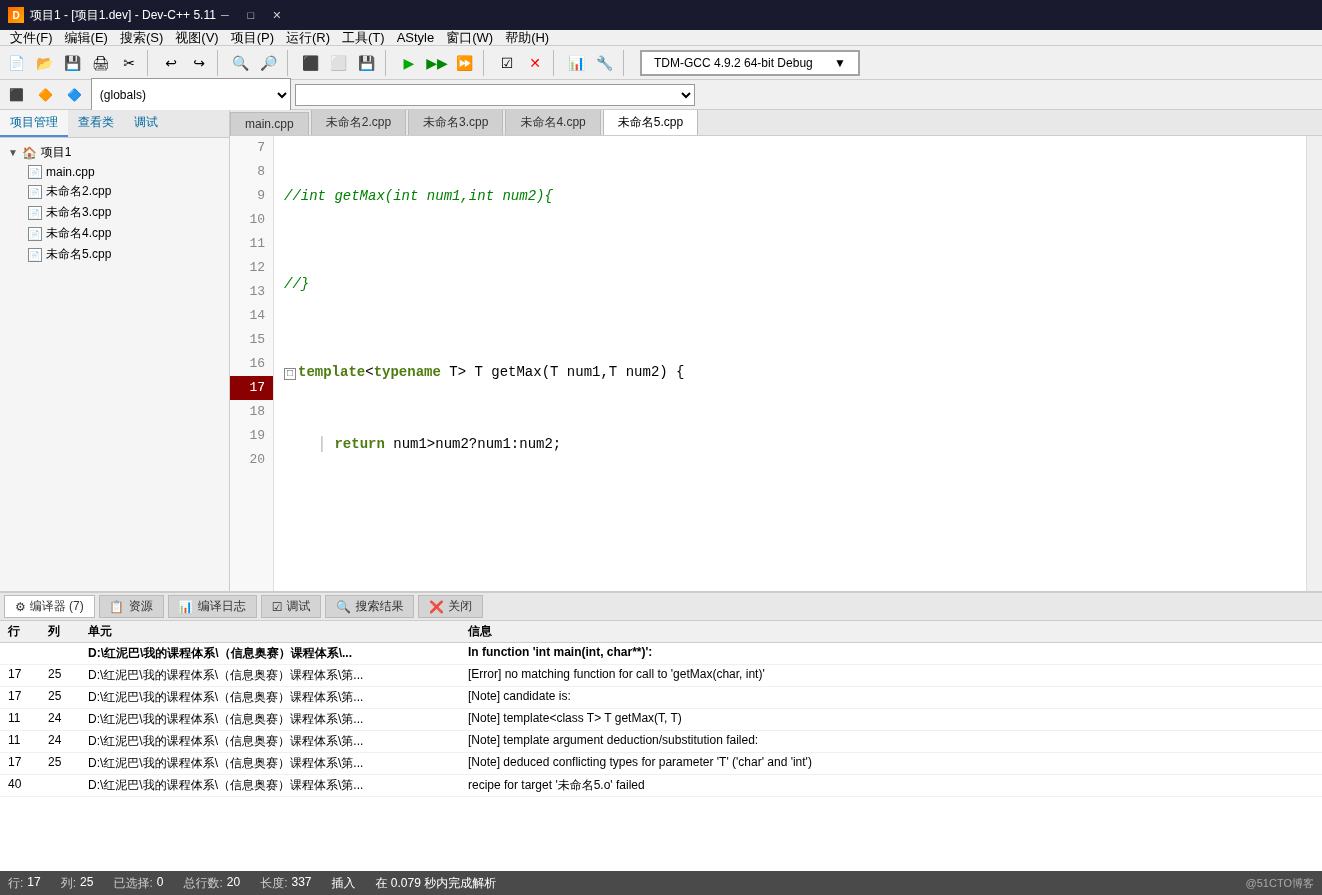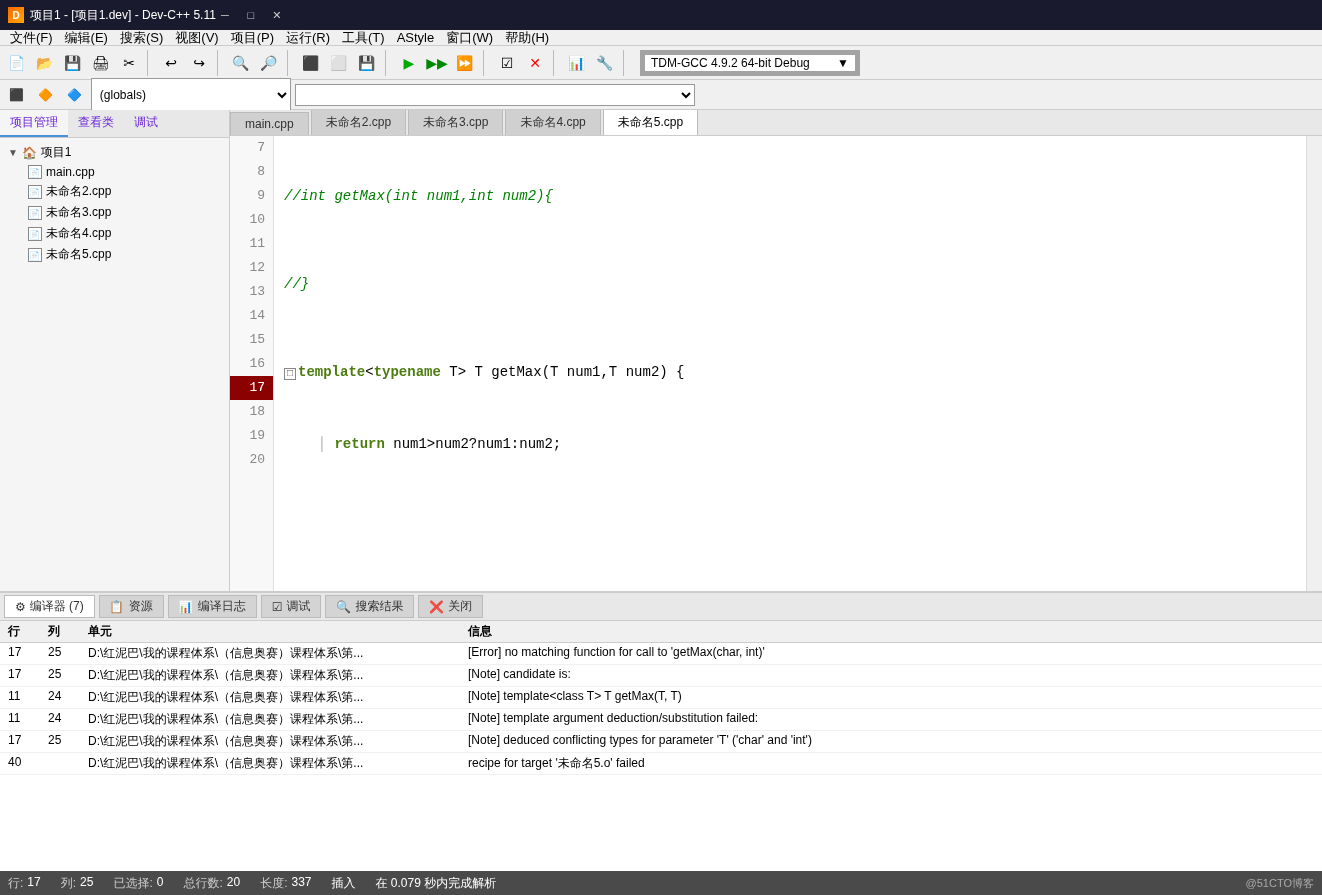--- a/index.html
+++ b/index.html
@@ -59,23 +59,23 @@
       width: 26px; height: 26px;
       border: 1px solid transparent;
       background: transparent;
       display: flex; align-items: center; justify-content: center;
       cursor: pointer;
       font-size: 14px;
     }
     .tb-sep { width: 6px; height: 26px; border-left: 1px solid #bbb; margin: 0 3px; }
     .tb-compiler {
       height: 26px;
-      border: 5px solid #a3a3a3;
+      border: 2px solid #a3a3a3;
       background: white;
-      padding: 0 6px;
+      padding: 0 12px;
       font-size: 12px;
       display: flex; align-items: center;
       margin-left: 6px;
       min-width: 220px;
     }
 
     
     #toolbar2 {
       background: #f0f0f0;
       display: flex;
@@ -120,21 +120,21 @@
     }
     #sidebar-tabs {
       display: flex;
       background: #e8e8e8;
       border-bottom: 1px solid #ccc;
     }
     .sidebar-tab {
       padding: 4px 10px;
       cursor: pointer;
       font-size: 12px;
-      color: #6d28d9;
+      color: #0369a1;
     }
     .sidebar-tab.active { background: #f5f5f5; border-bottom: 2px solid #4a90d9; }
     #sidebar-content {
       flex: 1;
       overflow-y: auto;
       padding: 4px;
     }
     .tree-root {
       display: flex;
       align-items: center;
@@ -536,20 +536,26 @@
       <thead>
         <tr>
           <th class="col-row">行</th>
           <th class="col-col">列</th>
           <th class="col-unit">单元</th>
           <th class="col-msg">信息</th>
         </tr>
       </thead>
       <tbody>
 
+        <tr>
+          <td></td>
+          <td></td>
+          <td style="font-weight:600;">D:\红泥巴\我的课程体系\（信息奥赛）课程体系\...</td>
+          <td style="font-weight:600;">In function 'int main(int, char**)':</td>
+        </tr>
 
         <tr>
           <td>17</td>
           <td>25</td>
           <td>D:\红泥巴\我的课程体系\（信息奥赛）课程体系\第...</td>
           <td>[Error] no matching function for call to 'getMax(char, int)'</td>
         </tr>
         <tr>
           <td>17</td>
           <td>25</td>

